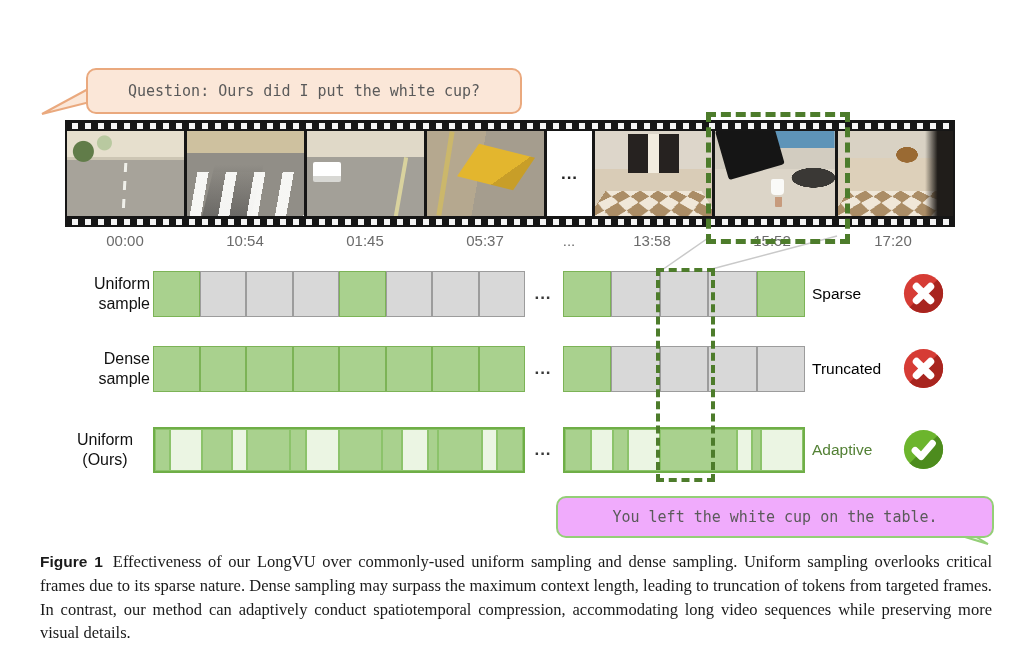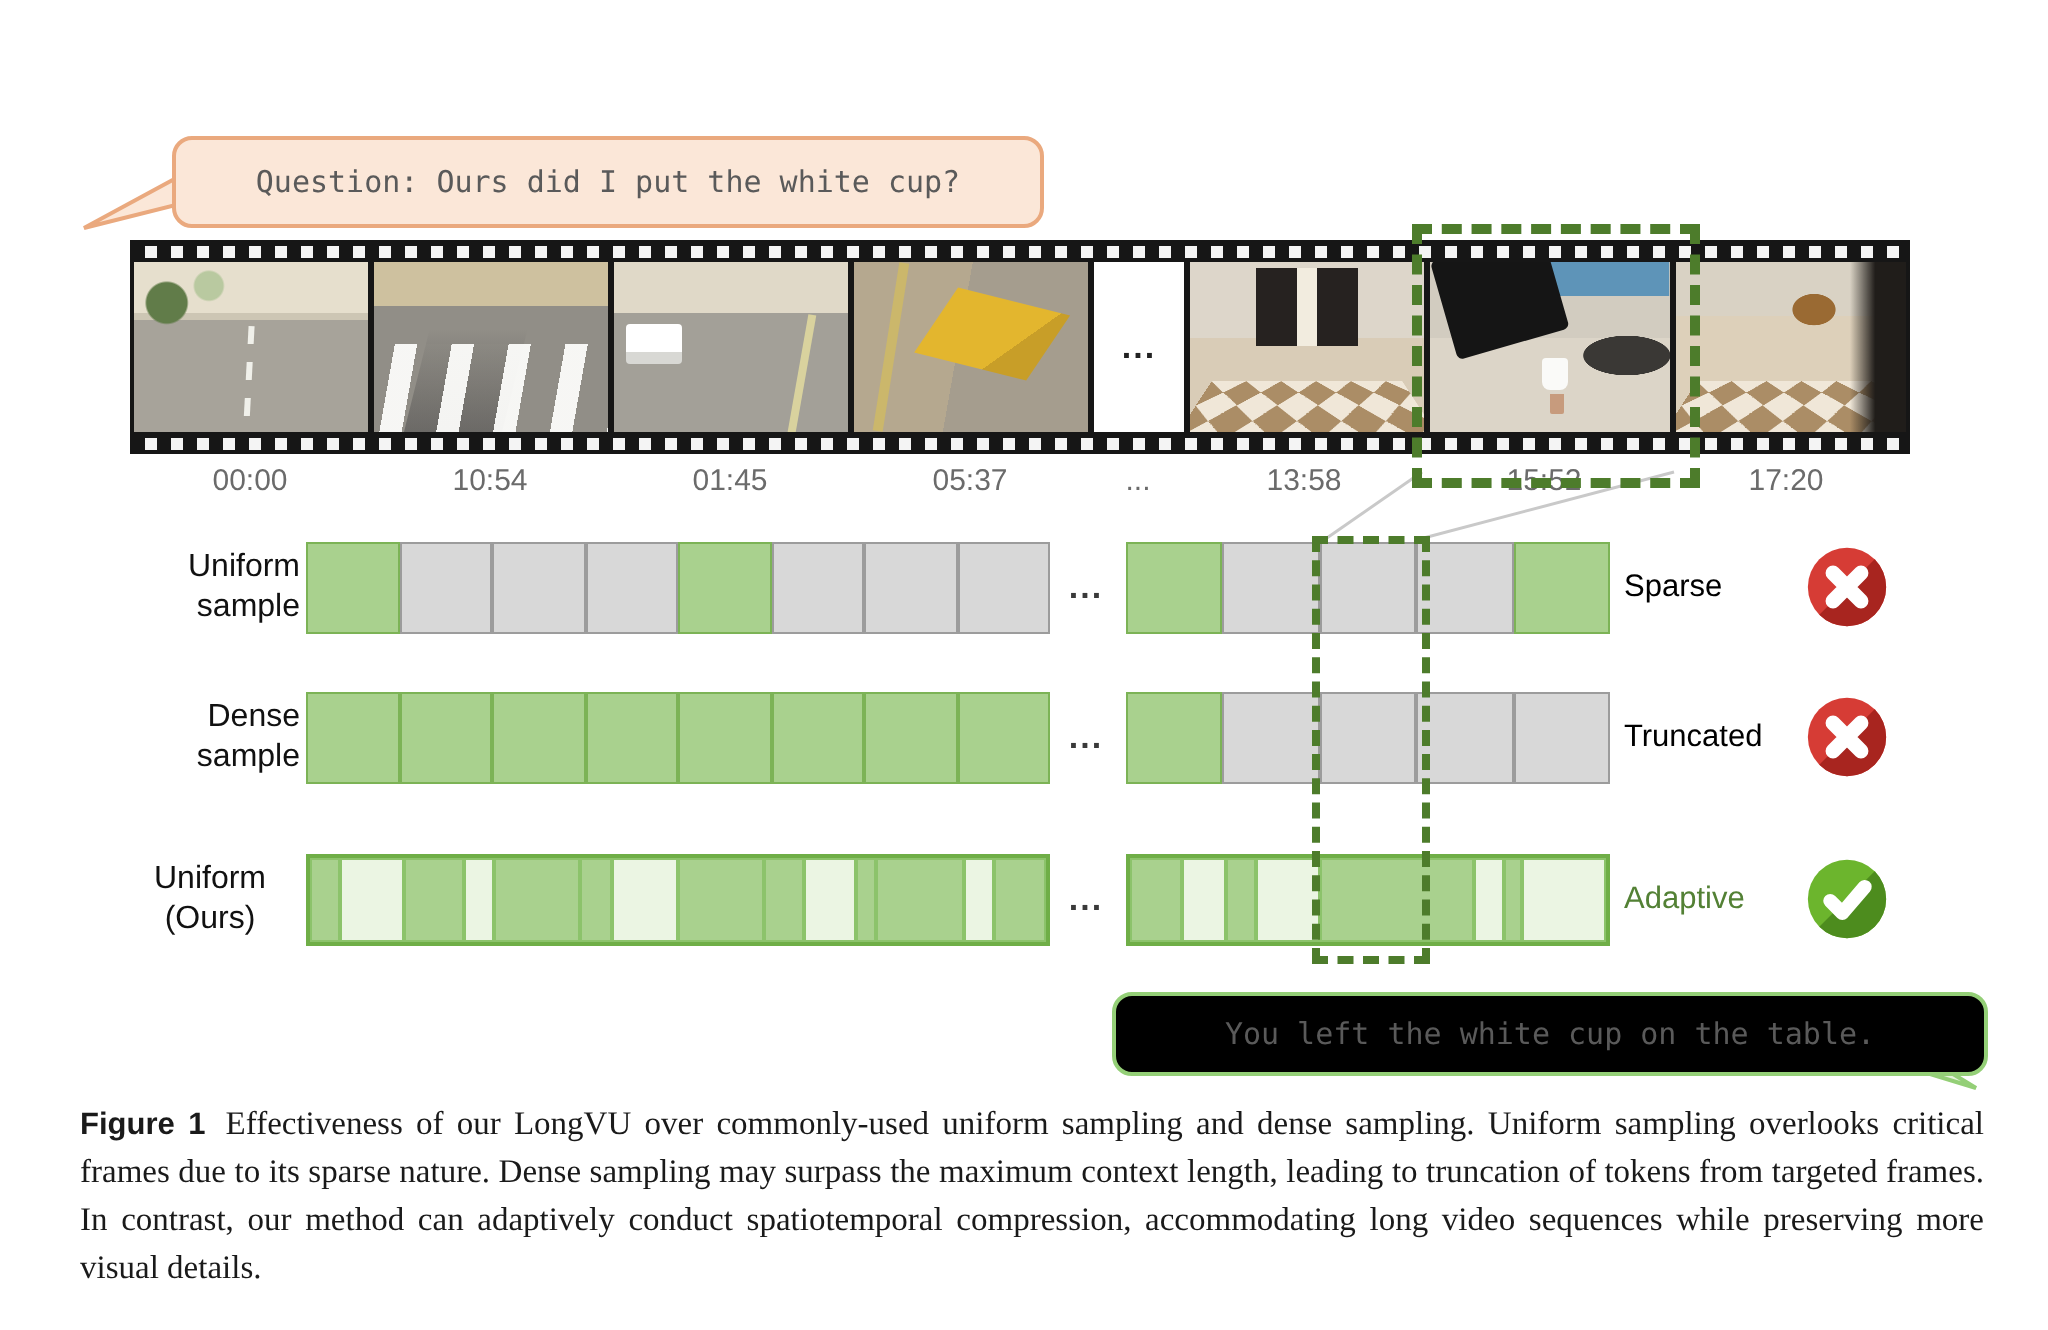--- a/index.html
+++ b/index.html
@@ -4,21 +4,21 @@
 <style>
   html,body{margin:0;padding:0;background:#fff;}
   #canvas{position:relative;width:1024px;height:665px;background:#fff;overflow:hidden;
           font-family:"Liberation Sans",sans-serif;}
 
   
   .bubble{position:absolute;display:flex;align-items:center;justify-content:center;
           font-family:"DejaVu Sans Mono",monospace;font-size:15px;color:#5a5a5a;
           border-radius:10px;z-index:5;}
   .q-bubble{left:86px;top:68px;width:432px;height:42px;background:#fbe7d8;border:2px solid #eaa97e;}
-  .a-bubble{left:556px;top:496px;width:434px;height:38px;background:#000000;border:2px solid #94cf77;}
+  .a-bubble{left:556px;top:496px;width:434px;height:38px;background:#f0abfc;border:2px solid #94cf77;}
   .tail{position:absolute;z-index:4;}
   .q-tail{left:36px;top:84px;}
   .a-tail{left:940px;top:514px;}
 
   
   .filmstrip{position:absolute;left:65px;top:120px;width:886px;background:#161616;padding:0 2px;z-index:1;}
   .sprockets{height:11px;background-color:#161616;
     background-image:repeating-linear-gradient(90deg,transparent 0 3.5px,#f4f4f4 3.5px 9.5px,transparent 9.5px 13px);
     background-size:13px 6px;background-repeat:repeat-x;background-position:2px center;}
   .frames{display:flex;gap:3px;height:85px;}

